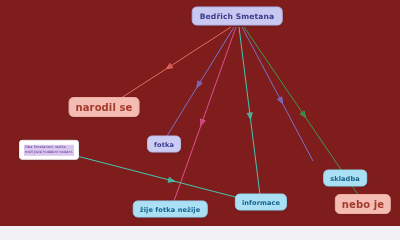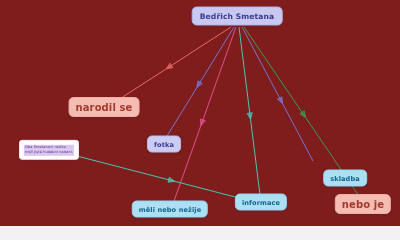--- a/index.html
+++ b/index.html
@@ -121,18 +121,18 @@
         <line x1="73" y1="155" x2="243" y2="199" stroke="#3fd8bf" stroke-width="0.9"></line>
         <polygon points="-3,-2.6 3,0 -3,2.6" fill="#3fd8bf" fill-opacity="0.55" stroke="#3fd8bf" stroke-width="0.7" transform="translate(171.6,180.52) rotate(14.51105950016907)"></polygon>
       </g>
     </svg>
 <div class="node node-lavender" style="left: 237px; top: 16px;">Bedřich Smetana</div>
     <div class="node node-salmon" style="left: 104px; top: 107px;">narodil se</div>
     <div class="node node-periwinkle" style="left: 164px; top: 144px; text-align: right;">fotka</div>
     <div class="node node-sky" style="left: 317px; top: 178px; margin-left: 28px;">skladba</div>
     <div class="node node-salmon" style="left: 363px; top: 204px;">nebo je</div>
     <div class="node node-sky" style="left: 261px; top: 202px;">informace</div>
-    <div class="node node-sky" style="left: 170px; top: 209px;">měli nebo nežije</div>
+    <div class="node node-sky" style="left: 170px; top: 209px;">žije fotka nežije</div>
     <div class="node node-note" style="left: 49px; top: 150px;">
       <span class="note-line">Oba Smetanovi rodiče</span>
       <span class="note-line">měli jisté hudební nadání.</span>
     </div>
   </div>
 
 </body></html>

